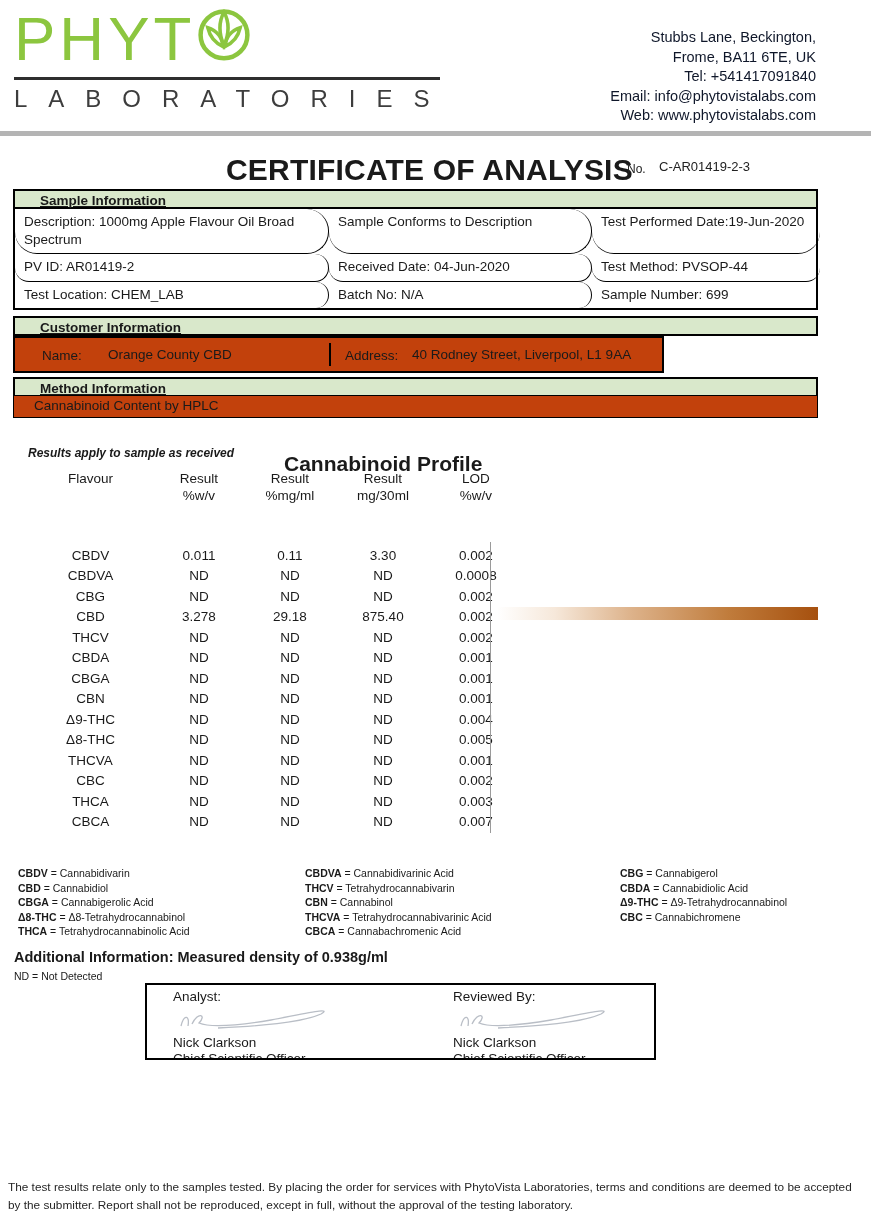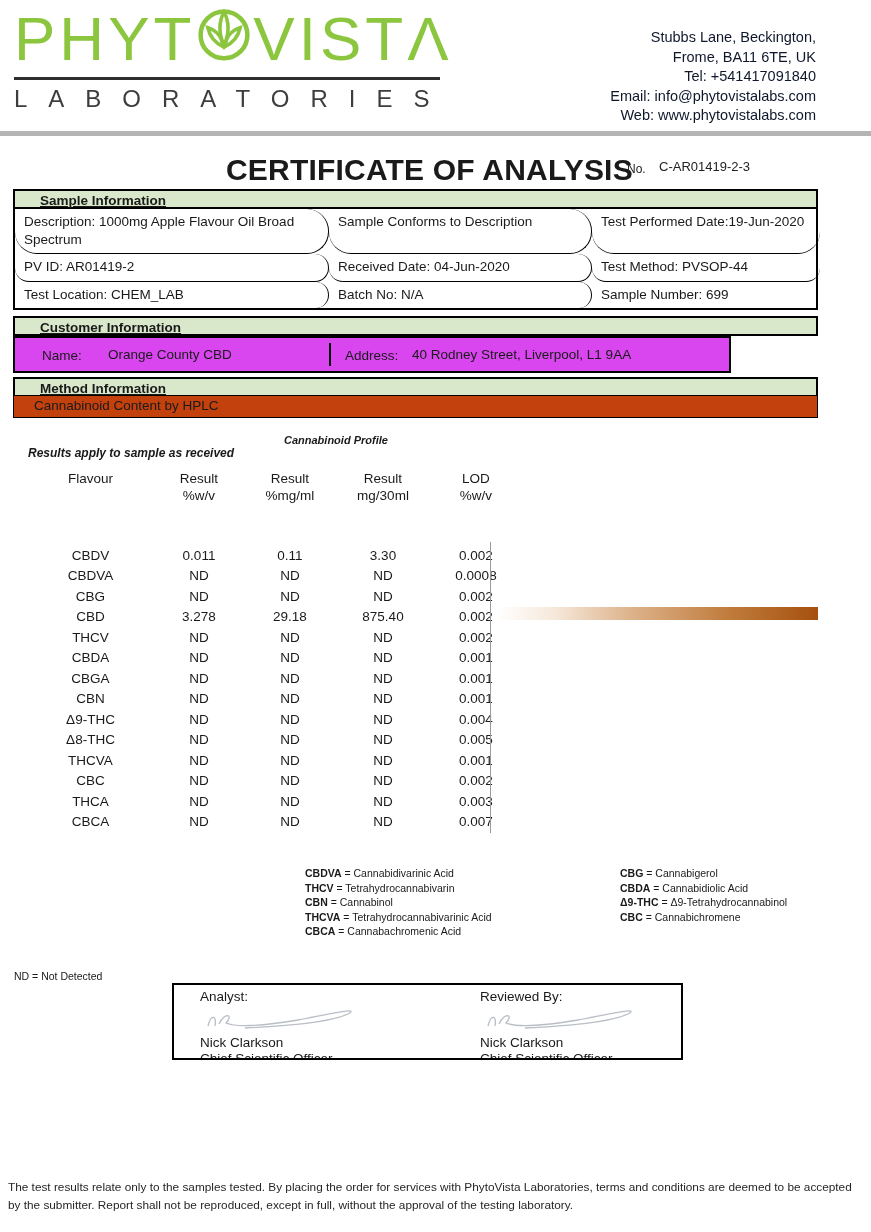--- a/index.html
+++ b/index.html
@@ -35,56 +35,56 @@
   
   .si-grid{position:absolute;left:13px;top:209px;width:805px;display:grid;
            grid-template-columns:314px 263px 228px;border:2px solid #000;
            border-top:none;box-sizing:border-box;background:#fff;}
   .si-cell{padding:4px 9px 5px 9px;font-size:13.5px;line-height:17.5px;
            border-right:1.5px solid #000;border-bottom:1.5px solid #000;border-radius:22px;}
   .si-cell:nth-child(3n){border-right:none;}
   .si-cell:nth-child(n+7){border-bottom:none;}
 
   
-  .customer-box{position:absolute;left:13px;top:336px;width:718px;height:37px;
-                border:2px solid #000;box-sizing:border-box;background:#d946ef;}
+  .customer-box{position:absolute;left:13px;top:336px;width:651px;height:37px;
+                border:2px solid #000;box-sizing:border-box;background:#c2410c;}
   .cust-label{position:absolute;font-size:13.5px;}
   .cust-value{position:absolute;font-size:13.5px;}
   .cust-divider{position:absolute;left:314px;top:5px;bottom:5px;width:2px;background:#000;}
 
   
   .method-box{position:absolute;left:13px;top:395px;width:805px;height:23px;
               border:1.5px solid #000;box-sizing:border-box;font-size:13.5px;
               padding:2px 0 0 20px;background:#c2410c;}
 
   
   .profile{position:absolute;left:0;top:430px;width:871px;height:420px;}
   .profile-note{position:absolute;left:28px;top:16px;font-size:12px;font-weight:bold;font-style:italic;}
-  .profile-title{position:absolute;left:284px;top:4px;font-size:11px;font-weight:bold;font-style:italic;}
+  .profile-title{position:absolute;left:284px;top:22px;font-size:21px;font-weight:bold;}
   .phead{position:absolute;left:28px;top:40px;display:grid;
          grid-template-columns:125px 92px 90px 96px 90px;
          font-size:13.5px;text-align:center;line-height:17px;}
   .pbody{position:absolute;left:28px;top:115px;}
   .crow{display:grid;grid-template-columns:125px 92px 90px 96px 90px;
         height:20.5px;font-size:13.5px;text-align:center;align-items:center;}
   .vline{position:absolute;left:490px;top:112px;width:1px;height:291px;background:#9a9a9a;}
   .grad{position:absolute;left:497px;top:177px;width:321px;height:13px;
         background:linear-gradient(90deg,#ffffff 0%,#f6e8da 18%,#ddb28a 42%,#c07c3c 72%,#a6500e 100%);}
 
   
   .abbr{position:absolute;top:866px;font-size:10.5px;line-height:14.6px;color:#1a1a1a;}
   #abbr1{left:18px;} #abbr2{left:305px;} #abbr3{left:620px;}
   .abbr b{font-weight:bold;}
 
   .additional{position:absolute;left:14px;top:949px;font-size:14.5px;font-weight:bold;}
   .nd-note{position:absolute;left:14px;top:970px;font-size:10.5px;}
 
   
   .sigbox{position:absolute;left:145px;top:983px;width:511px;height:77px;
-          border:2px solid #000;box-sizing:border-box;overflow:hidden;background:#fff;margin-left:27px;}
+          border:2px solid #000;box-sizing:border-box;overflow:hidden;background:#fff;}
   .sig-col{position:absolute;top:4px;width:240px;height:72px;}
   #sig1{left:26px;} #sig2{left:306px;}
   .sig-label{position:absolute;top:0;left:0;font-size:13.5px;}
   .sig-svg{position:absolute;top:13px;left:0;}
   .sig-name{position:absolute;top:46px;left:0;font-size:13.5px;}
   .sig-title{position:absolute;top:62px;left:0;font-size:13.5px;}
 
   .footer{position:absolute;left:8px;top:1178px;width:856px;font-size:11.8px;
           line-height:18px;color:#262626;}
 </style>
@@ -97,21 +97,20 @@
     <div class="brand">
       <span>PHYT</span>
       <span class="leaf">
         <svg width="54" height="56" viewBox="0 0 60 62">
           <circle cx="30" cy="32" r="26" fill="none" stroke="#8cc63f" stroke-width="5"></circle>
           <path d="M30 7 C24 17 24 31 30 44 C36 31 36 17 30 7 Z" fill="#ffffff" stroke="#8cc63f" stroke-width="4"></path>
           <path d="M12 24 C14 33 20 41 29 45 C28 35 22 27 12 24 Z" fill="none" stroke="#8cc63f" stroke-width="4"></path>
           <path d="M48 24 C46 33 40 41 31 45 C32 35 38 27 48 24 Z" fill="none" stroke="#8cc63f" stroke-width="4"></path>
         </svg>
       </span>
-      <span>VISTΛ</span>
     </div>
     <div class="brand-rule"></div>
     <div class="brand-sub">LABORATORIES</div>
   </div>
 
   <div class="contact">
     <div>Stubbs Lane, Beckington,</div>
     <div>Frome, BA11 6TE, UK</div>
     <div>Tel: +541417091840</div>
     <div>Email: info@phytovistalabs.com</div>
@@ -279,34 +278,42 @@
           <div class="ccell">ND</div>
           <div class="ccell">ND</div>
           <div class="ccell">ND</div>
           <div class="ccell">0.007</div>
         </div>
       </div>
     <div class="vline"></div>
     <div class="grad"></div>
   </div>
 
+  <div class="abbr" id="abbr1">
+      <div class="abbr-line"><b>CBDV</b> = Cannabidivarin</div>
+      <div class="abbr-line"><b>CBD</b> = Cannabidiol</div>
+      <div class="abbr-line"><b>CBGA</b> = Cannabigerolic Acid</div>
+      <div class="abbr-line"><b>Δ8-THC</b> = Δ8-Tetrahydrocannabinol</div>
+      <div class="abbr-line"><b>THCA</b> = Tetrahydrocannabinolic Acid</div>
+    </div>
   <div class="abbr" id="abbr2">
       <div class="abbr-line"><b>CBDVA</b> = Cannabidivarinic Acid</div>
       <div class="abbr-line"><b>THCV</b> = Tetrahydrocannabivarin</div>
       <div class="abbr-line"><b>CBN</b> = Cannabinol</div>
       <div class="abbr-line"><b>THCVA</b> = Tetrahydrocannabivarinic Acid</div>
       <div class="abbr-line"><b>CBCA</b> = Cannabachromenic Acid</div>
     </div>
   <div class="abbr" id="abbr3">
       <div class="abbr-line"><b>CBG</b> = Cannabigerol</div>
       <div class="abbr-line"><b>CBDA</b> = Cannabidiolic Acid</div>
       <div class="abbr-line"><b>Δ9-THC</b> = Δ9-Tetrahydrocannabinol</div>
       <div class="abbr-line"><b>CBC</b> = Cannabichromene</div>
     </div>
 
+  <div class="additional">Additional Information: Measured density of 0.938g/ml</div>
   <div class="nd-note">ND = Not Detected</div>
 
   <div class="sigbox">
     <div class="sig-col" id="sig1">
       <div class="sig-label">Analyst:</div>
       <span class="sig-svg">
         <svg width="235" height="34" viewBox="0 0 235 34">
           <path d="M8 24 C11 12 17 13 15 24 M19 22 C25 9 34 13 26 21 C38 26 62 24 98 18 C135 11 160 5 148 12 C128 21 85 24 45 26" fill="none" stroke="#b9bec6" stroke-width="1.3"></path>
         </svg>
       </span>

